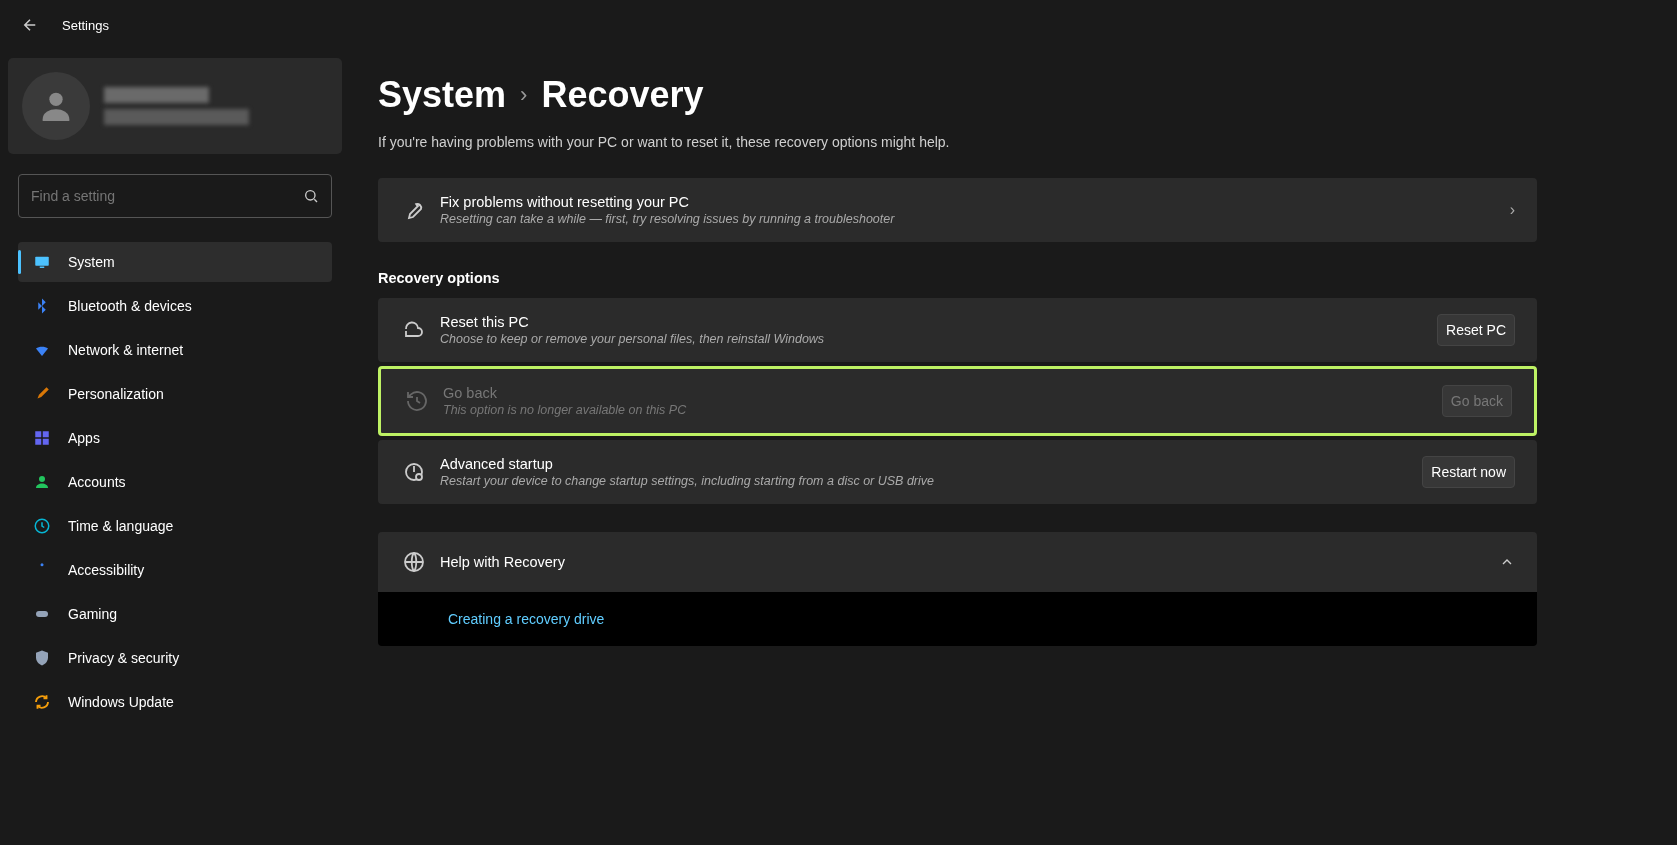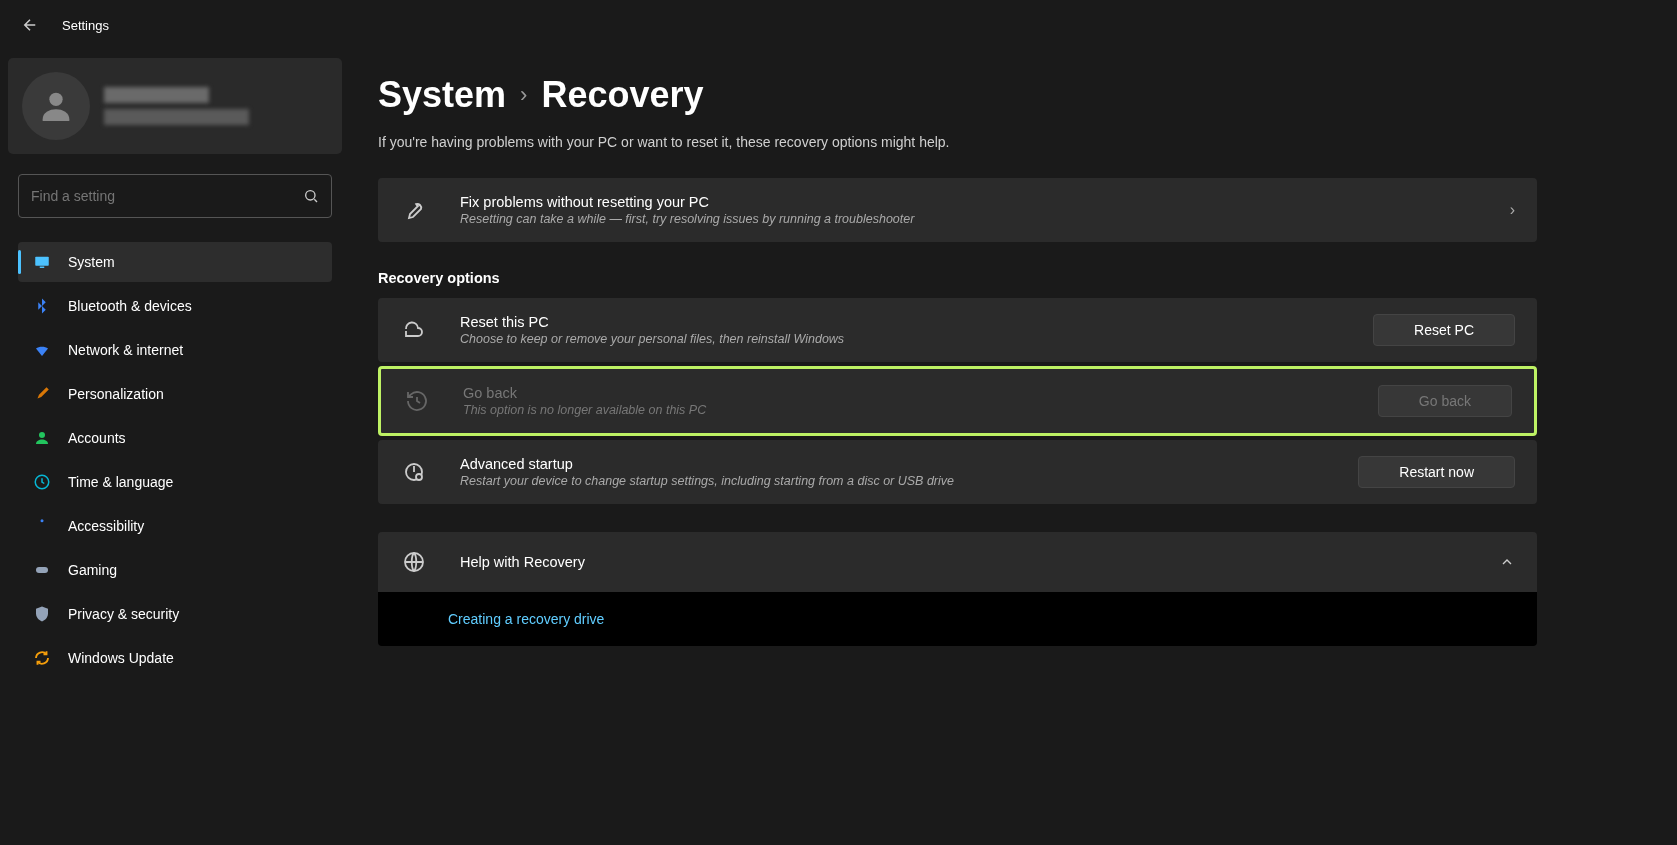--- a/index.html
+++ b/index.html
@@ -28,30 +28,30 @@
 .nav-item.active::before { content: ''; position: absolute; left: 0; top: 8px; bottom: 8px; width: 3px; background: #4cc2ff; border-radius: 2px; }
 .nav-icon { width: 20px; height: 20px; display: flex; align-items: center; justify-content: center; font-size: 16px; }
 
 .content { flex: 1; padding: 24px 140px 24px 28px; overflow-y: auto; }
 .breadcrumb { display: flex; align-items: center; gap: 14px; margin-bottom: 18px; }
 .bc-parent { font-size: 36px; font-weight: 600; color: #ffffff; cursor: pointer; }
 .bc-chev { font-size: 22px; color: #999; }
 .bc-current { font-size: 36px; font-weight: 600; color: #ffffff; }
 .page-desc { font-size: 14px; color: #d0d0d0; margin-bottom: 28px; }
 
-.card { background: #2b2b2b; border-radius: 4px; padding: 16px 22px; display: flex; align-items: center; gap: 32px; margin-bottom: 4px; }
+.card { background: #2b2b2b; border-radius: 4px; padding: 16px 22px; display: flex; align-items: center; gap: 12px; margin-bottom: 4px; }
 .card.highlighted { border: 3px solid #bef264; }
 .card-icon { width: 28px; height: 28px; display: flex; align-items: center; justify-content: center; color: #ccc; }
 .card-body { flex: 1; }
 .card-title { font-size: 14.5px; font-weight: 400; color: #ffffff; }
 .card-sub { font-size: 12.5px; color: #aaaaaa; margin-top: 2px; font-style: italic; }
 .card.disabled .card-title, .card.disabled .card-sub { color: #777; }
 .card.disabled .card-icon { color: #666; }
 .card-action { }
-.btn { background: #373737; border: 1px solid #444; color: #ffffff; padding: 7px 40px; border-radius: 4px; font-size: 14px; cursor: pointer; }
+.btn { background: #373737; border: 1px solid #444; color: #ffffff; padding: 7px 8px; border-radius: 4px; font-size: 14px; cursor: pointer; }
 .btn:disabled { color: #777; cursor: default; }
 .chev-right { color: #aaa; font-size: 16px; }
 .chev-up { color: #ccc; font-size: 16px; }
 
 .section-header { font-size: 14.5px; font-weight: 600; margin: 28px 0 12px 0; }
 
 .link-row { background: #000000; border-radius: 0 0 4px 4px; padding: 18px 22px 18px 70px; }
 .link-row a { color: #60cdff; text-decoration: none; font-size: 14px; }
 
 .top-gap { margin-top: 28px; }
@@ -124,20 +124,31 @@
       <div class="nav-item">
         <span class="nav-icon">
             <svg width="18" height="18" viewBox="0 0 24 24" fill="#d97706">
               <path d="M18 3l3 3-10 10-5 2 2-5L18 3z"></path>
             </svg>
           </span>
         <span>Personalization</span>
       </div>
       <div class="nav-item">
         <span class="nav-icon">
+            <svg width="18" height="18" viewBox="0 0 24 24" fill="#6366f1">
+              <rect x="3" y="3" width="8" height="8"></rect>
+              <rect x="13" y="3" width="8" height="8"></rect>
+              <rect x="3" y="13" width="8" height="8"></rect>
+              <rect x="13" y="13" width="8" height="8"></rect>
+            </svg>
+          </span>
+        <span>Apps</span>
+      </div>
+      <div class="nav-item">
+        <span class="nav-icon">
             <svg width="18" height="18" viewBox="0 0 24 24" fill="#22c55e">
               <circle cx="12" cy="8" r="4"></circle>
               <path d="M4 20c0-4 4-6 8-6s8 2 8 6H4z"></path>
             </svg>
           </span>
         <span>Accounts</span>
       </div>
       <div class="nav-item">
         <span class="nav-icon">
             <svg width="18" height="18" viewBox="0 0 24 24" fill="none" stroke="#06b6d4" stroke-width="2">

